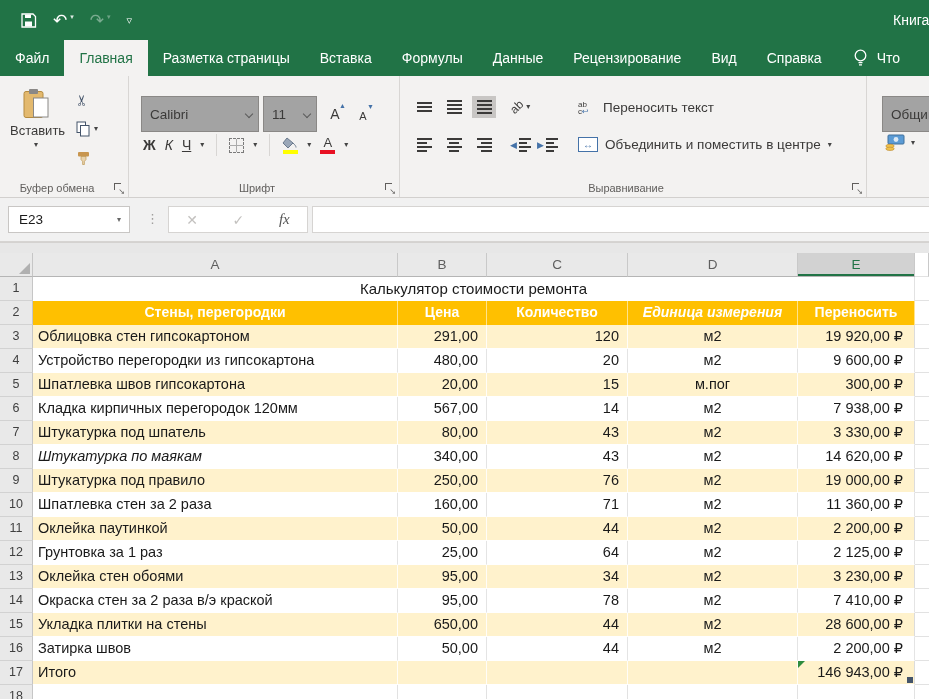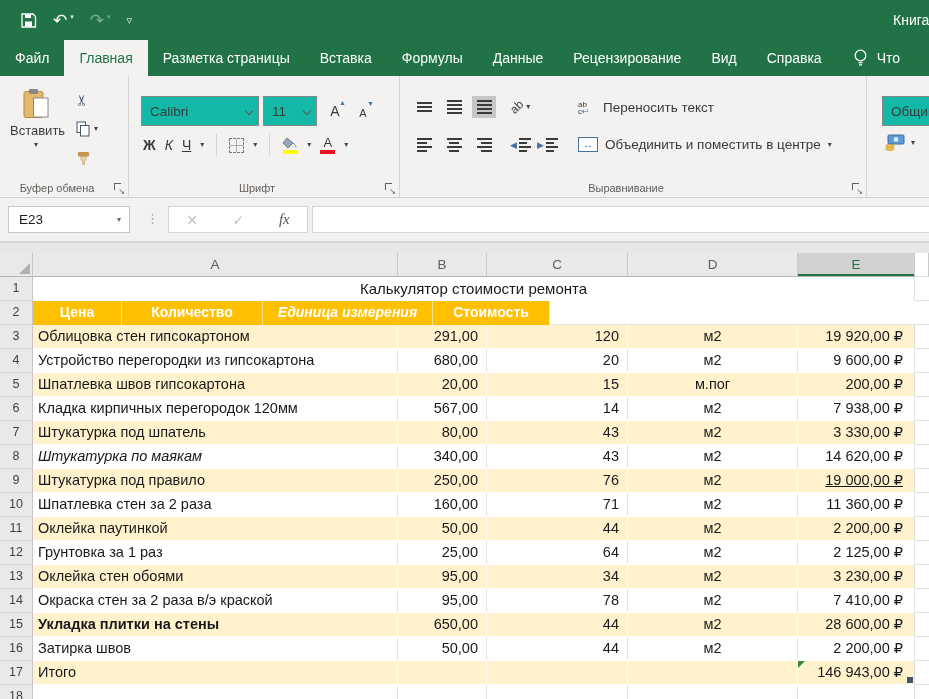--- a/index.html
+++ b/index.html
@@ -45,21 +45,21 @@
   .g-clip{left:0;width:129px}
   .paste-btn{position:absolute;left:10px;top:12px;width:52px;text-align:center;cursor:default}
   .paste-label{margin-top:4px;font-size:13px}
   .paste-dd{font-size:8px;color:#444;margin-top:2px}
   .mini-col{position:absolute;left:76px;top:16px;display:flex;flex-direction:column;gap:13px}
   .mini-btn{display:flex;align-items:center;gap:4px;height:16px;cursor:default}
   .scissors{font-size:15px;color:#44546a;transform:rotate(-90deg)}
 
   
   .g-font{left:129px;width:271px}
-  .combo{background:#14b8a6;border:1px solid #8a8886;height:30px;display:flex;align-items:center;font-size:13.5px;cursor:default}
+  .combo{background:#a3a3a3;border:1px solid #8a8886;height:36px;display:flex;align-items:center;font-size:13.5px;cursor:default}
   .combo .val{padding-left:8px;white-space:nowrap;overflow:hidden}
   .font-row1{position:absolute;left:12px;top:20px;display:flex;align-items:center}
   .font-name{width:118px}
   .font-size{width:54px;margin-left:4px}
   .sizer{position:relative;margin-left:8px;font-size:14px;width:20px;text-align:center;cursor:default}
   .sizer .tri{position:absolute;top:-4px;right:-1px;font-size:7px;color:#4472a8}
   .sizer.small{font-size:11px;padding-top:3px}
   .font-row2{position:absolute;left:14px;top:58px;display:flex;align-items:center;gap:9px}
   .fmt-b{font-weight:bold;font-size:14px;cursor:default}
   .fmt-i{font-style:italic;font-size:14px;cursor:default}
@@ -401,51 +401,52 @@
         <div class="colhdr sliver"></div>
       </div>
     <div>
         <div class="r">
           <div class="rh">1</div>
           <div class="c merged-title">Калькулятор стоимости ремонта</div>
           <div class="sliver"></div>
         </div>
         <div class="r hdr2">
           <div class="rh">2</div>
+          <div class="c " style="width: 365px; flex: 0 0 365px;">Стены, перегородки</div>
           <div class="c " style="width: 89px; flex: 0 0 89px;">Цена</div>
           <div class="c " style="width: 141px; flex: 0 0 141px;">Количество</div>
           <div class="c " style="width: 170px; flex: 0 0 170px; font-style: italic;">Единица измерения</div>
-          <div class="c " style="width: 117px; flex: 0 0 117px;">Стоимость</div>
+          <div class="c " style="width: 117px; flex: 0 0 117px;">Переносить</div>
           <div class="sliver"></div>
         </div>
         <div class="r band">
           <div class="rh">3</div>
           <div class="c name" style="width: 365px; flex: 0 0 365px;">Облицовка стен гипсокартоном</div>
           <div class="c num" style="width: 89px; flex: 0 0 89px;">291,00</div>
           <div class="c num" style="width: 141px; flex: 0 0 141px;">120</div>
           <div class="c unit" style="width: 170px; flex: 0 0 170px;">м2</div>
           <div class="c cost" style="width: 117px; flex: 0 0 117px;">19 920,00 ₽</div>
           <div class="sliver"></div>
         </div>
         <div class="r plain">
           <div class="rh">4</div>
           <div class="c name" style="width: 365px; flex: 0 0 365px;">Устройство перегородки из гипсокартона</div>
-          <div class="c num" style="width: 89px; flex: 0 0 89px;">680,00</div>
+          <div class="c num" style="width: 89px; flex: 0 0 89px;">480,00</div>
           <div class="c num" style="width: 141px; flex: 0 0 141px;">20</div>
           <div class="c unit" style="width: 170px; flex: 0 0 170px;">м2</div>
           <div class="c cost" style="width: 117px; flex: 0 0 117px;">9 600,00 ₽</div>
           <div class="sliver"></div>
         </div>
         <div class="r band">
           <div class="rh">5</div>
           <div class="c name" style="width: 365px; flex: 0 0 365px;">Шпатлевка швов гипсокартона</div>
           <div class="c num" style="width: 89px; flex: 0 0 89px;">20,00</div>
           <div class="c num" style="width: 141px; flex: 0 0 141px;">15</div>
           <div class="c unit" style="width: 170px; flex: 0 0 170px;">м.пог</div>
-          <div class="c cost" style="width: 117px; flex: 0 0 117px;">200,00 ₽</div>
+          <div class="c cost" style="width: 117px; flex: 0 0 117px;">300,00 ₽</div>
           <div class="sliver"></div>
         </div>
         <div class="r plain">
           <div class="rh">6</div>
           <div class="c name" style="width: 365px; flex: 0 0 365px;">Кладка кирпичных перегородок 120мм</div>
           <div class="c num" style="width: 89px; flex: 0 0 89px;">567,00</div>
           <div class="c num" style="width: 141px; flex: 0 0 141px;">14</div>
           <div class="c unit" style="width: 170px; flex: 0 0 170px;">м2</div>
           <div class="c cost" style="width: 117px; flex: 0 0 117px;">7 938,00 ₽</div>
           <div class="sliver"></div>
@@ -467,21 +468,21 @@
           <div class="c unit" style="width: 170px; flex: 0 0 170px;">м2</div>
           <div class="c cost" style="width: 117px; flex: 0 0 117px;">14 620,00 ₽</div>
           <div class="sliver"></div>
         </div>
         <div class="r band">
           <div class="rh">9</div>
           <div class="c name" style="width: 365px; flex: 0 0 365px;">Штукатурка под правило</div>
           <div class="c num" style="width: 89px; flex: 0 0 89px;">250,00</div>
           <div class="c num" style="width: 141px; flex: 0 0 141px;">76</div>
           <div class="c unit" style="width: 170px; flex: 0 0 170px;">м2</div>
-          <div class="c cost" style="width: 117px; flex: 0 0 117px; text-decoration: underline;">19 000,00 ₽</div>
+          <div class="c cost" style="width: 117px; flex: 0 0 117px;">19 000,00 ₽</div>
           <div class="sliver"></div>
         </div>
         <div class="r plain">
           <div class="rh">10</div>
           <div class="c name" style="width: 365px; flex: 0 0 365px;">Шпатлевка стен за 2 раза</div>
           <div class="c num" style="width: 89px; flex: 0 0 89px;">160,00</div>
           <div class="c num" style="width: 141px; flex: 0 0 141px;">71</div>
           <div class="c unit" style="width: 170px; flex: 0 0 170px;">м2</div>
           <div class="c cost" style="width: 117px; flex: 0 0 117px;">11 360,00 ₽</div>
           <div class="sliver"></div>
@@ -517,21 +518,21 @@
           <div class="rh">14</div>
           <div class="c name" style="width: 365px; flex: 0 0 365px;">Окраска стен за 2 раза в/э краской</div>
           <div class="c num" style="width: 89px; flex: 0 0 89px;">95,00</div>
           <div class="c num" style="width: 141px; flex: 0 0 141px;">78</div>
           <div class="c unit" style="width: 170px; flex: 0 0 170px;">м2</div>
           <div class="c cost" style="width: 117px; flex: 0 0 117px;">7 410,00 ₽</div>
           <div class="sliver"></div>
         </div>
         <div class="r band">
           <div class="rh">15</div>
-          <div class="c name" style="width: 365px; flex: 0 0 365px; font-weight: bold;">Укладка плитки на стены</div>
+          <div class="c name" style="width: 365px; flex: 0 0 365px;">Укладка плитки на стены</div>
           <div class="c num" style="width: 89px; flex: 0 0 89px;">650,00</div>
           <div class="c num" style="width: 141px; flex: 0 0 141px;">44</div>
           <div class="c unit" style="width: 170px; flex: 0 0 170px;">м2</div>
           <div class="c cost" style="width: 117px; flex: 0 0 117px;">28 600,00 ₽</div>
           <div class="sliver"></div>
         </div>
         <div class="r plain">
           <div class="rh">16</div>
           <div class="c name" style="width: 365px; flex: 0 0 365px;">Затирка швов</div>
           <div class="c num" style="width: 89px; flex: 0 0 89px;">50,00</div>

